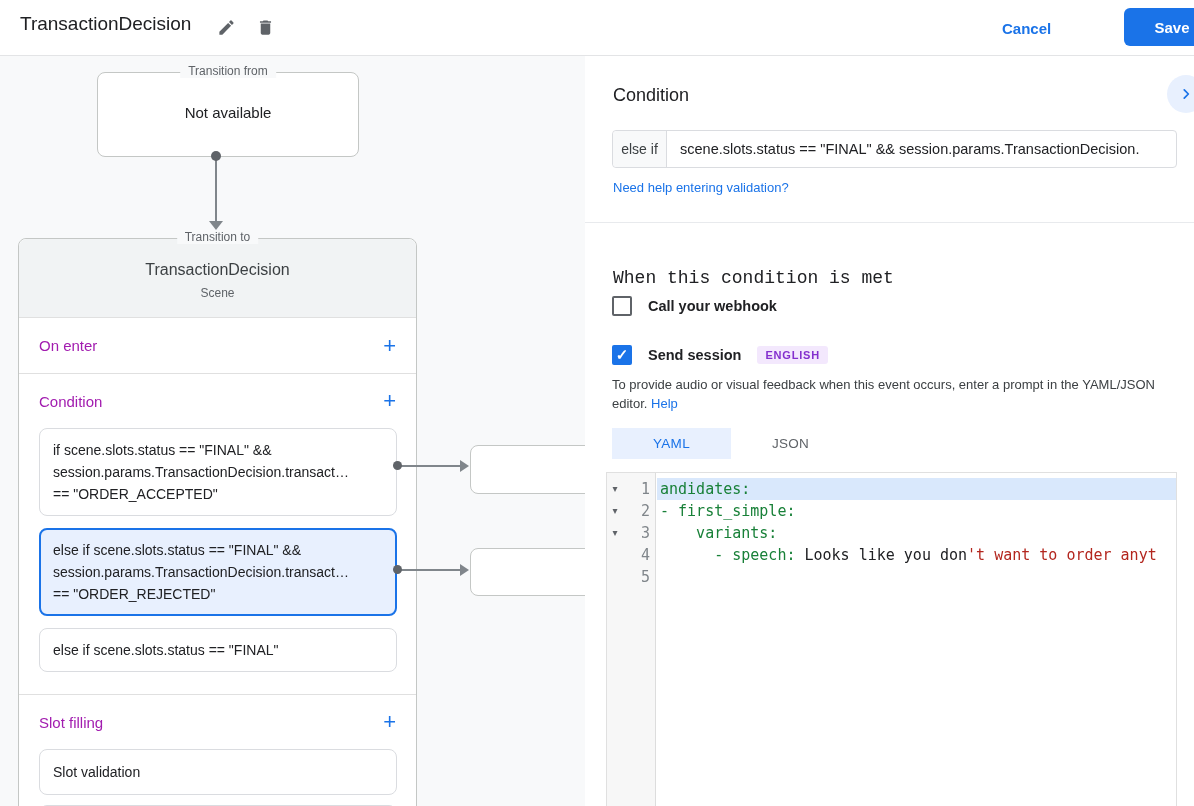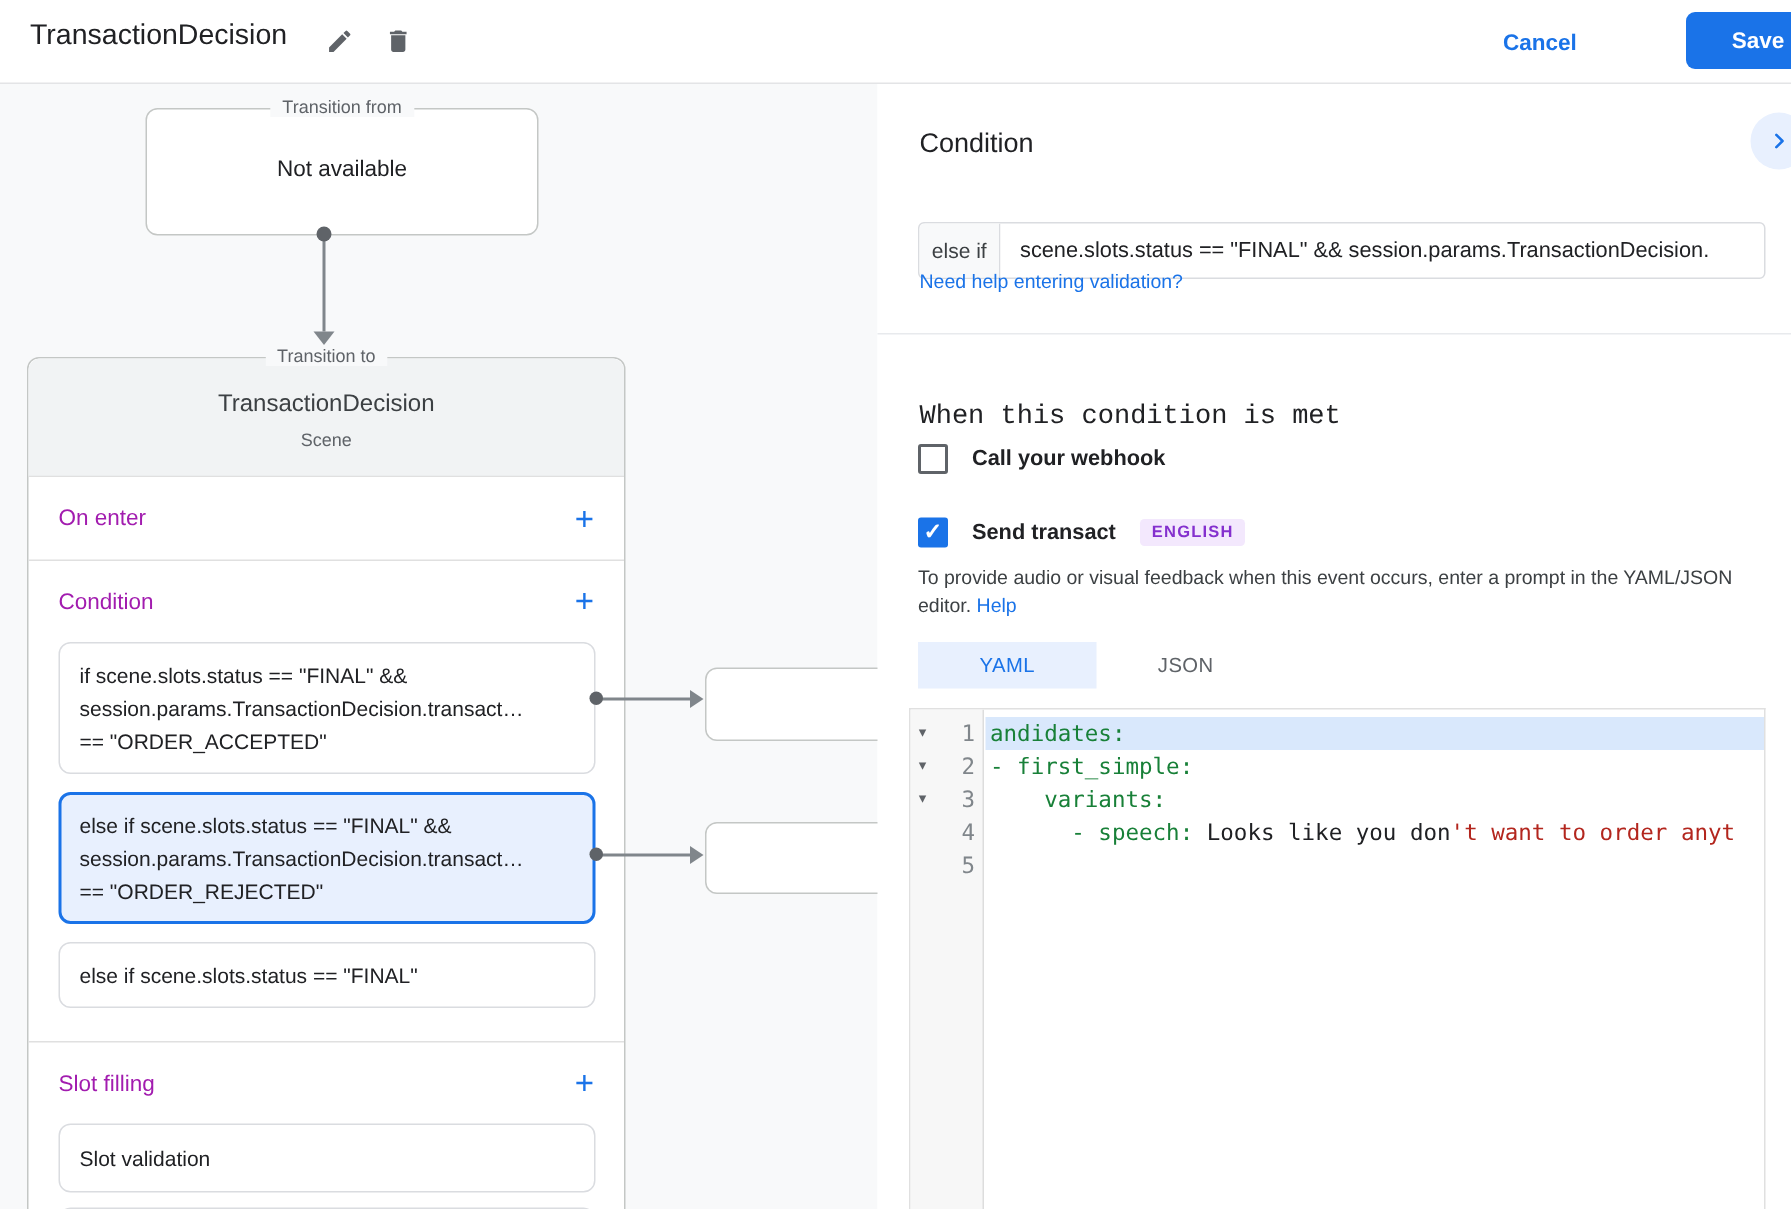--- a/index.html
+++ b/index.html
@@ -61,21 +61,21 @@
 
   .target-box { position:absolute; width:130px; height:49px; background:#fff; border:1px solid #c4c7c5;
                 border-radius:8px; z-index:5; cursor:pointer; }
 
   
   .panel { position:absolute; left:585px; top:56px; width:609px; height:750px; background:#fff; z-index:20; }
   .chevron-btn { position:absolute; left:582px; top:19px; width:38px; height:38px; border-radius:50%;
                  background:#e8f0fe; border:none; cursor:pointer; display:flex; align-items:center;
                  justify-content:center; }
   .panel-h { position:absolute; left:28px; font-size:18px; color:#202124; }
-  .cond-row { position:absolute; left:27px; top:92px; width:565px; height:38px; border:1px solid #dadce0;
+  .cond-row { position:absolute; left:27px; top:74px; width:565px; height:38px; border:1px solid #dadce0;
               border-radius:4px; display:flex; background:#fff; }
   .cond-prefix { width:54px; background:#f8f9fa; border-right:1px solid #dadce0; display:flex;
                  align-items:center; justify-content:center; font-size:14px; color:#3c4043;
                  border-radius:4px 0 0 4px; }
   .cond-input { flex:1; border:none; outline:none; padding:0 13px; font-size:14.5px; color:#202124;
                 font-family:"Liberation Sans", sans-serif; background:transparent; }
   .help-link { position:absolute; left:28px; top:124px; font-size:13px; color:#1a73e8; text-decoration:none; }
   .panel-divider { position:absolute; left:0; top:166px; width:609px; border-bottom:1px solid #e8eaed; }
 
   .check-row { position:absolute; left:27px; display:flex; align-items:center; }
@@ -212,21 +212,21 @@
 
     <div class="check-row" style="top:240px;">
       <div class="checkbox"></div>
       <span class="check-label">Call your webhook</span>
     </div>
 
     <div class="check-row" style="top:289px;">
       <div class="checkbox checked">
         <span>✓</span>
       </div>
-      <span class="check-label">Send transact</span>
+      <span class="check-label">Send session</span>
       <span class="lang-badge">ENGLISH</span>
     </div>
 
     <div class="helper"><span>To provide audio or visual feedback when this event occurs, enter a prompt in the YAML/JSON editor.</span> <a href="#">Help</a></div>
 
     <button class="tab tab-yaml active">YAML</button>
     <button class="tab tab-json">JSON</button>
 
     <div class="editor">
       <div class="gutter-bg"></div>

